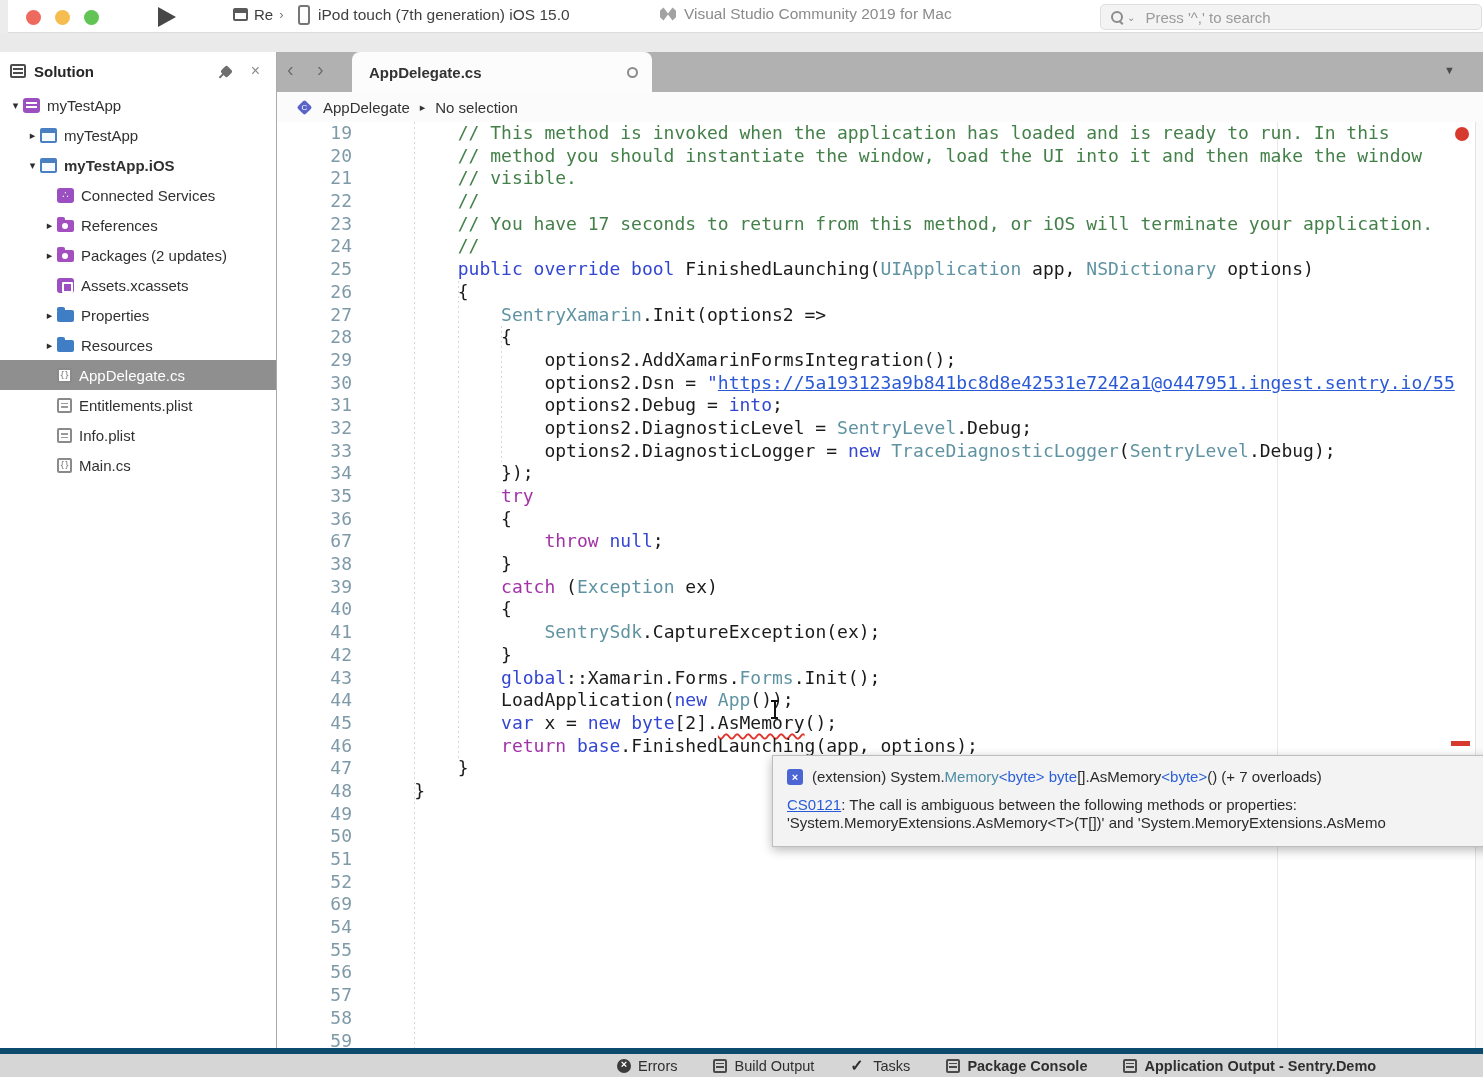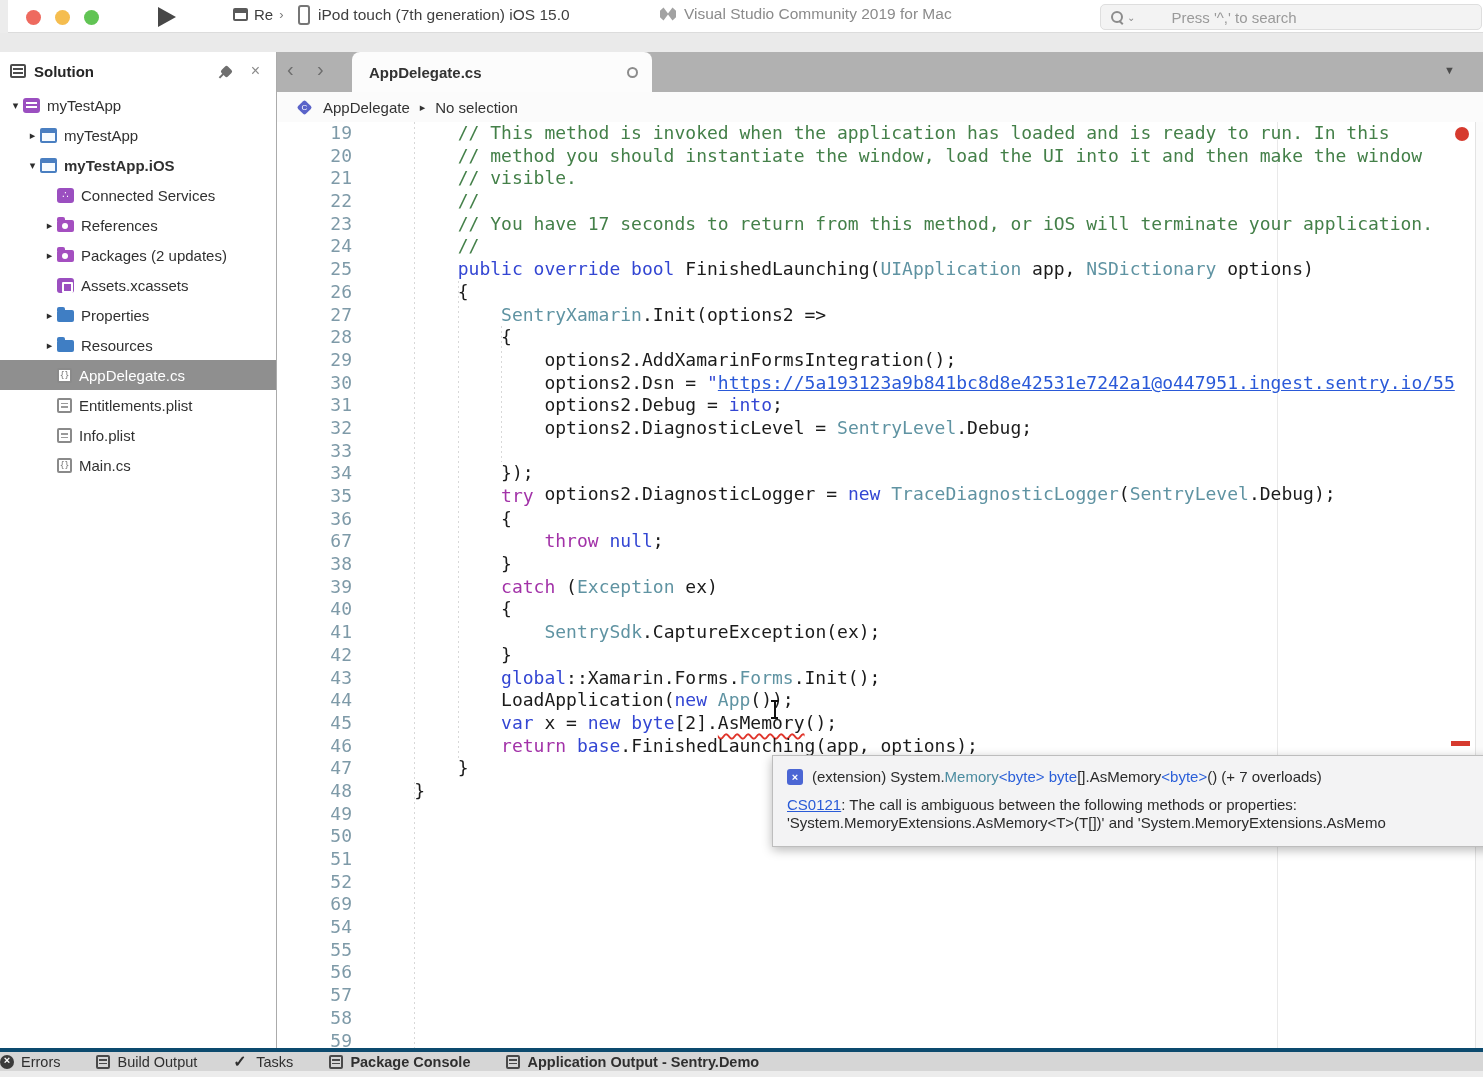--- a/index.html
+++ b/index.html
@@ -24,21 +24,21 @@
   .phone-icon { width:12px; height:20px; border:2px solid #767676; border-radius:3px; }
   .app-title { position:absolute; left:652px; top:5px; display:flex; align-items:center; gap:8px; color:#8b8b8b; font-size:15.5px; }
   .vs-logo { width:16px; height:15px; background:#a2a2a2;
     clip-path:polygon(0 28%,22% 6%,50% 46%,78% 6%,100% 28%,100% 72%,78% 94%,50% 54%,22% 94%,0 72%); }
   .search-box { position:absolute; left:1092px; top:4px; width:382px; height:26px; background:#f3f3f3;
     border:1px solid #dedede; border-radius:5px; display:flex; align-items:center; gap:10px; padding:0 10px; }
   .mag-icon { position:relative; width:12px; height:12px; }
   .mag-icon::before { content:""; position:absolute; left:0; top:0; width:8px; height:8px; border:2px solid #8c8c8c; border-radius:50%; }
   .mag-icon::after { content:""; position:absolute; left:9px; top:9px; width:2px; height:5px; background:#8c8c8c; transform:rotate(-45deg); }
   .mag-chev { color:#8c8c8c; font-size:10px; margin-left:-6px; }
-  .search-ph { color:#9a9a9a; font-size:15px;margin-left:26px; }
+  .search-ph { color:#9a9a9a; font-size:15px; }
 
   
   .main { position:absolute; left:0; top:52px; width:100%; height:996px; display:flex; }
 
   
   .sidebar { width:277px; height:100%; background:#ffffff; border-right:1px solid #ababab; position:relative; overflow:hidden; }
   .sidebar-header { height:38px; display:flex; align-items:center; padding:0 10px; gap:8px; }
   .sol-icon { width:16px; height:14px; border:2px solid #4c4c4c; border-radius:2px; position:relative; background:#fff; }
   .sol-icon::after { content:""; position:absolute; left:1px; right:1px; top:2px; height:7px;
     background:repeating-linear-gradient(to bottom,#4c4c4c 0 2px,transparent 2px 4px); }
@@ -120,22 +120,22 @@
     border:1px solid #bdbdbd; box-shadow:0 3px 10px rgba(0,0,0,.28);
     font-family:"Liberation Sans",sans-serif; font-size:15px; color:#2b2b2b; padding:12px 14px; }
   .tt-sig { display:flex; align-items:center; gap:9px; margin-bottom:11px; white-space:nowrap; }
   .ext-icon { width:16px; height:16px; background:#4b66d4; border-radius:3px; color:#fff; font-size:11px; font-weight:bold;
     text-align:center; line-height:16px; flex:none; }
   .tt-err { line-height:18px; white-space:nowrap; }
   .tt-code { color:#2a5bd7; text-decoration:underline; }
   .tt-ty { color:#4b8ca0; } .tt-kw { color:#2b5fd9; }
 
   
-  .statusbar { position:absolute; left:0; top:1048px; width:100%; height:23px; background:#d6d6d6;
-    border-top:4px solid #0c4a6e; display:flex; align-items:center; gap:36px; overflow:hidden; }
+  .statusbar { position:absolute; left:0; top:1048px; width:100%; height:29px; background:#d6d6d6;
+    border-top:6px solid #0c4a6e; display:flex; align-items:center; padding-left:617px; gap:36px; overflow:hidden; }
   .sb-item { display:flex; align-items:center; gap:7px; font-size:14.5px; color:#2f2f2f; white-space:nowrap; }
   .sb-item.b { font-weight:bold; }
   .si { position:relative; width:14px; height:14px; flex:none; }
   .si-errors { background:#3b3b3b; border-radius:50%; }
   .si-errors::after { content:"\00d7"; position:absolute; left:0; right:0; top:-1px; text-align:center; color:#fff; font-size:11px; font-weight:bold; }
   .si-pad { border:2px solid #4a4a4a; border-radius:2px; }
   .si-pad::after { content:""; position:absolute; left:1px; right:1px; top:2px; height:6px;
     background:repeating-linear-gradient(to bottom,#4a4a4a 0 1.5px,transparent 1.5px 3.5px); }
   .si-check { width:16px; } 
   .si-check::after { content:"\2713"; position:absolute; left:0; top:-3px; font-size:16px; font-weight:bold; color:#303030; }
@@ -280,21 +280,21 @@
             <div class="code-line"><span class="ln-num">23</span><span class="ln-text" style="padding-left: 105.72px;"><span class="tk-cm">// You have 17 seconds to return from this method, or iOS will terminate your application.</span></span></div>
             <div class="code-line"><span class="ln-num">24</span><span class="ln-text" style="padding-left: 105.72px;"><span class="tk-cm">//</span></span></div>
             <div class="code-line"><span class="ln-num">25</span><span class="ln-text" style="padding-left: 105.72px;"><span class="tk-kw">public override bool</span><span class="tk-pl"> FinishedLaunching(</span><span class="tk-ty">UIApplication</span><span class="tk-pl"> app, </span><span class="tk-ty">NSDictionary</span><span class="tk-pl"> options)</span></span></div>
             <div class="code-line"><span class="ln-num">26</span><span class="ln-text" style="padding-left: 105.72px;"><span class="tk-pl">{</span></span></div>
             <div class="code-line"><span class="ln-num">27</span><span class="ln-text" style="padding-left: 149.08px;"><span class="tk-ty">SentryXamarin</span><span class="tk-pl">.Init(options2 =&gt;</span></span></div>
             <div class="code-line"><span class="ln-num">28</span><span class="ln-text" style="padding-left: 149.08px;"><span class="tk-pl">{</span></span></div>
             <div class="code-line"><span class="ln-num">29</span><span class="ln-text" style="padding-left: 192.44px;"><span class="tk-pl">options2.AddXamarinFormsIntegration();</span></span></div>
             <div class="code-line"><span class="ln-num">30</span><span class="ln-text" style="padding-left: 192.44px;"><span class="tk-pl">options2.Dsn = </span><span class="tk-kw">"</span><span class="tk-link">https://5a193123a9b841bc8d8e42531e7242a1@o447951.ingest.sentry.io/55</span></span></div>
             <div class="code-line"><span class="ln-num">31</span><span class="ln-text" style="padding-left: 192.44px;"><span class="tk-pl">options2.Debug = </span><span class="tk-kw">into</span><span class="tk-pl">;</span></span></div>
             <div class="code-line"><span class="ln-num">32</span><span class="ln-text" style="padding-left: 192.44px;"><span class="tk-pl">options2.DiagnosticLevel = </span><span class="tk-ty">SentryLevel</span><span class="tk-pl">.Debug;</span></span></div>
-            <div class="code-line"><span class="ln-num">33</span><span class="ln-text" style="padding-left: 192.44px; margin-top: 43px;"><span class="tk-pl">options2.DiagnosticLogger = </span><span class="tk-kw">new</span><span class="tk-pl"> </span><span class="tk-ty">TraceDiagnosticLogger</span><span class="tk-pl">(</span><span class="tk-ty">SentryLevel</span><span class="tk-pl">.Debug);</span></span></div>
+            <div class="code-line"><span class="ln-num">33</span><span class="ln-text" style="padding-left: 192.44px;"><span class="tk-pl">options2.DiagnosticLogger = </span><span class="tk-kw">new</span><span class="tk-pl"> </span><span class="tk-ty">TraceDiagnosticLogger</span><span class="tk-pl">(</span><span class="tk-ty">SentryLevel</span><span class="tk-pl">.Debug);</span></span></div>
             <div class="code-line"><span class="ln-num">34</span><span class="ln-text" style="padding-left: 149.08px;"><span class="tk-pl">});</span></span></div>
             <div class="code-line"><span class="ln-num">35</span><span class="ln-text" style="padding-left: 149.08px;"><span class="tk-ctl">try</span></span></div>
             <div class="code-line"><span class="ln-num">36</span><span class="ln-text" style="padding-left: 149.08px;"><span class="tk-pl">{</span></span></div>
             <div class="code-line"><span class="ln-num">67</span><span class="ln-text" style="padding-left: 192.44px;"><span class="tk-ctl">throw</span><span class="tk-pl"> </span><span class="tk-kw">null</span><span class="tk-pl">;</span></span></div>
             <div class="code-line"><span class="ln-num">38</span><span class="ln-text" style="padding-left: 149.08px;"><span class="tk-pl">}</span></span></div>
             <div class="code-line"><span class="ln-num">39</span><span class="ln-text" style="padding-left: 149.08px;"><span class="tk-ctl">catch</span><span class="tk-pl"> (</span><span class="tk-ty">Exception</span><span class="tk-pl"> ex)</span></span></div>
             <div class="code-line"><span class="ln-num">40</span><span class="ln-text" style="padding-left: 149.08px;"><span class="tk-pl">{</span></span></div>
             <div class="code-line"><span class="ln-num">41</span><span class="ln-text" style="padding-left: 192.44px;"><span class="tk-ty">SentrySdk</span><span class="tk-pl">.CaptureException(ex);</span></span></div>
             <div class="code-line"><span class="ln-num">42</span><span class="ln-text" style="padding-left: 149.08px;"><span class="tk-pl">}</span></span></div>
             <div class="code-line"><span class="ln-num">43</span><span class="ln-text" style="padding-left: 149.08px;"><span class="tk-kw">global</span><span class="tk-pl">::Xamarin.Forms.</span><span class="tk-ty">Forms</span><span class="tk-pl">.Init();</span></span></div>

